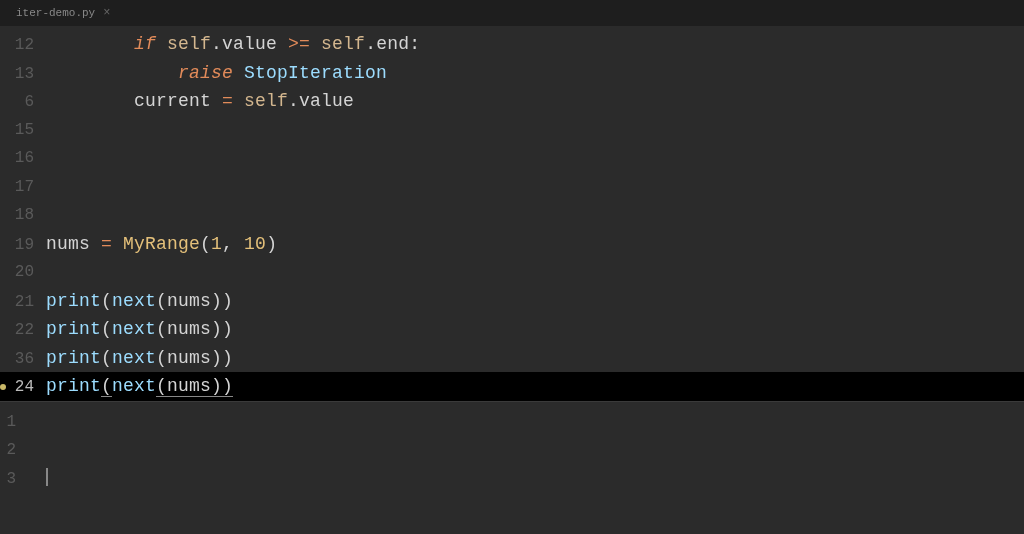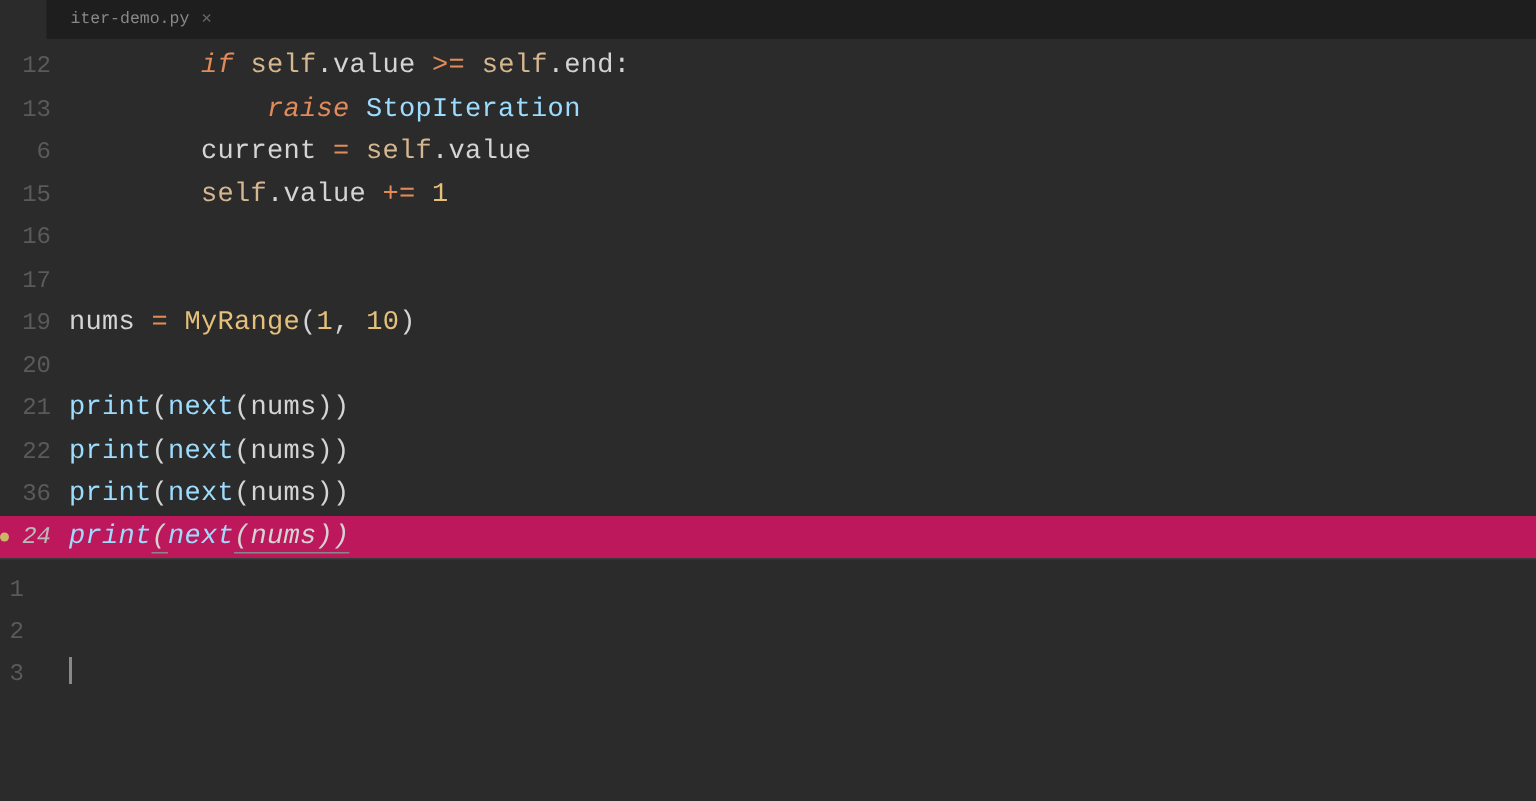--- a/index.html
+++ b/index.html
@@ -15,21 +15,20 @@
       font-family: 'Menlo', 'Consolas', 'Courier New', monospace;
       font-size: 18px;
       color: #d4d4d4;
     }
     .tab-bar {
       background: #1e1e1e;
       height: 26px;
       display: flex;
       align-items: center;
       padding: 0 6px;
-      margin-left: 31px;
     }
     .tab {
       color: #888;
       font-size: 11px;
       padding: 4px 10px;
       display: flex;
       align-items: center;
       gap: 8px;
     }
     .tab-close {
@@ -75,22 +74,21 @@
     }
     .kw { color: #e28b5a; font-style: italic; }
     .fn { color: #98d9ff; }
     .builtin { color: #9cdcfe; }
     .cls { color: #e4c07a; }
     .op { color: #e28b5a; }
     .num { color: #e4c07a; }
     .param { color: #d4b78f; }
     .plain { color: #d4d4d4; }
     .cursor-line {
-      background: #be185d;
-      font-style: italic;
+      background: #000000;
     }
     .underline {
       border-bottom: 1px solid #888;
     }
     .terminal {
       background: #2b2b2b;
       border-top: 1px solid #3a3a3a;
       padding: 6px 0 0 0;
     }
     .term-line {
@@ -138,27 +136,30 @@
     <div class="line">
       <div class="gutter">13</div>
       <div class="code"><span class="plain">            </span><span class="kw">raise</span><span class="plain"> </span><span class="builtin">StopIteration</span></div>
     </div>
     <div class="line">
       <div class="gutter">6</div>
       <div class="code"><span class="plain">        current </span><span class="op">=</span><span class="plain"> </span><span class="param">self</span><span class="plain">.value</span></div>
     </div>
     <div class="line">
       <div class="gutter">15</div>
-      <div class="code"><span class="plain">        </span><span class="param">self</span><span class="plain">.value </span><span class="op">+=</span><span class="plain"> </span><span class="num">1</span></div>
     </div>
     <div class="line">
       <div class="gutter">16</div>
     </div>
     <div class="line">
       <div class="gutter">17</div>
+      <div class="code"></div>
+    </div>
+    <div class="line">
+      <div class="gutter">18</div>
       <div class="code"></div>
     </div>
     <div class="line">
       <div class="gutter">19</div>
       <div class="code"><span class="plain">nums </span><span class="op">=</span><span class="plain"> </span><span class="cls">MyRange</span><span class="plain">(</span><span class="num">1</span><span class="plain">, </span><span class="num">10</span><span class="plain">)</span></div>
     </div>
     <div class="line">
       <div class="gutter">20</div>
       <div class="code"></div>
     </div>

